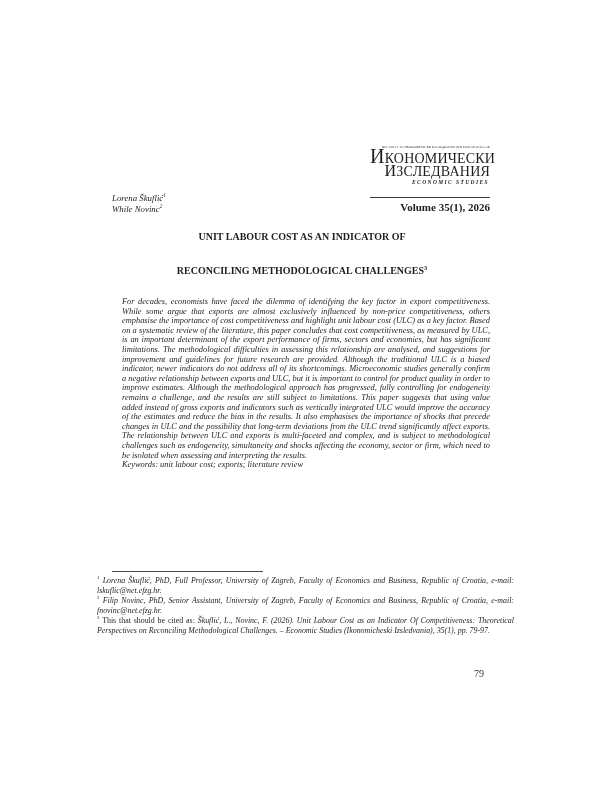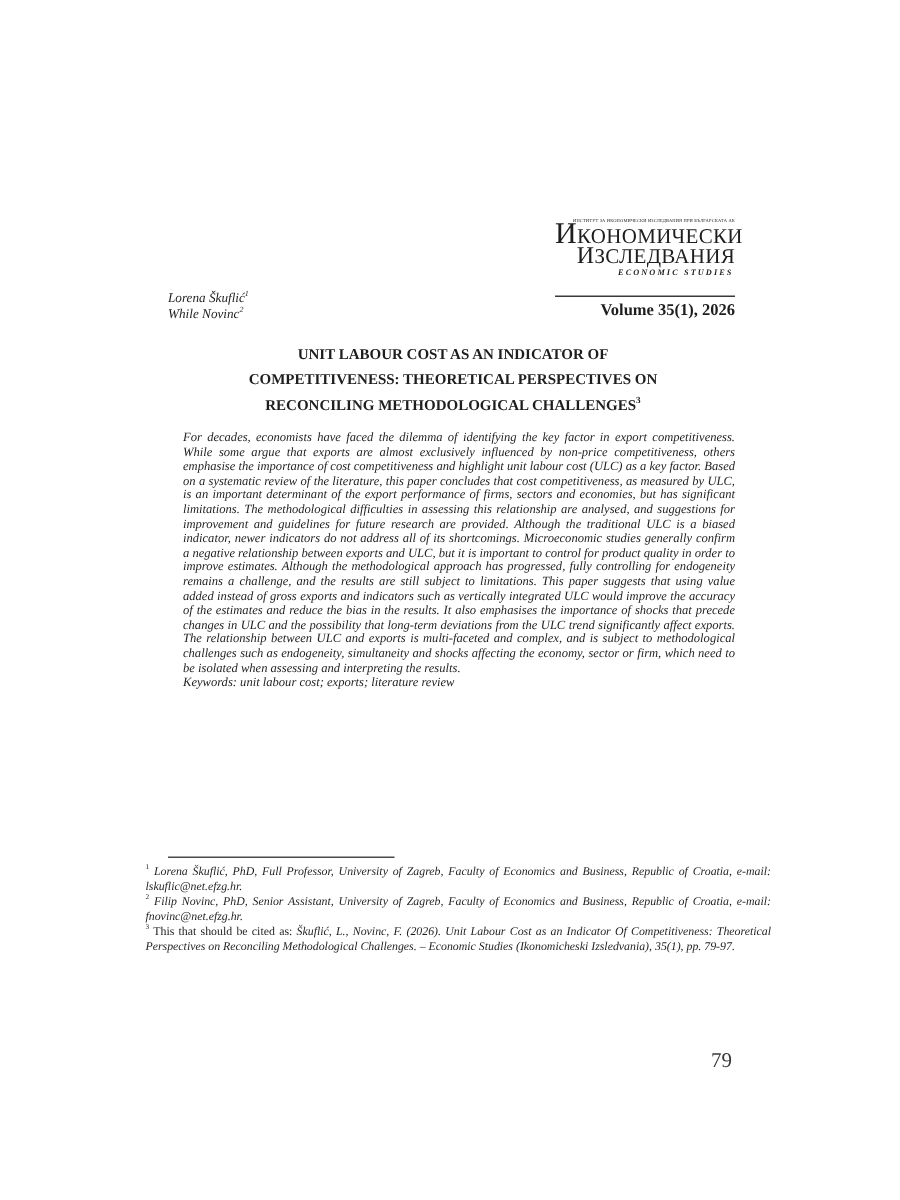--- a/index.html
+++ b/index.html
@@ -31,33 +31,33 @@
   .authors{position:absolute;top:193px;left:112px;font-style:italic;font-size:8.8px;line-height:10.8px;}
   .authors sup{font-size:60%;line-height:0;}
   
   .title{
     position:absolute;top:229px;left:92px;width:420px;margin:0;
     text-align:center;font-weight:bold;font-size:10px;line-height:16.8px;
   }
   .title sup{font-size:62%;line-height:0;}
   
   .abstract{
-    position:absolute;top:287px;left:122px;width:368px;
+    position:absolute;top:297px;left:122px;width:368px;
     font-style:italic;font-size:8.4px;line-height:9.6px;
   }
   .abstract p{margin:0;text-align:justify;}
   .kw-line,.jel-line{text-align:left;}
   
   .fn-rule{position:absolute;top:571px;left:112px;width:151px;height:1px;background:#4a4a4a;}
   .footnotes{position:absolute;top:576px;left:97px;width:417px;font-size:7.9px;line-height:9.9px;}
   .fn{margin:0;text-align:justify;}
   .fn sup{font-size:62%;line-height:0;}
   .fn .it{font-style:italic;}
   
-  .page-number{position:absolute;top:700px;left:474px;font-size:14px;color:#3a3a3a;}
+  .page-number{position:absolute;top:668px;left:474px;font-size:10px;color:#3a3a3a;}
 </style>
 </head>
 <body>
 
 <div class="page">
 
   <div class="logo-block">
     <div class="logo-institute">ИНСТИТУТ ЗА ИКОНОМИЧЕСКИ ИЗСЛЕДВАНИЯ ПРИ БЪЛГАРСКАТА АКАДЕМИЯ НА НАУКИТЕ</div>
     <div class="logo-line1"><span class="logo-initial-1">И</span><span>КОНОМИЧЕСКИ</span></div>
     <div class="logo-line2"><span class="logo-initial-2">И</span><span>ЗСЛЕДВАНИЯ</span></div>
@@ -67,21 +67,21 @@
   <div class="volume-rule"></div>
   <div class="volume-line">Volume 35(1), 2026</div>
 
   <div class="authors">
     <div class="author"><span>Lorena Škuflić</span><sup>1</sup></div>
     <div class="author"><span>While Novinc</span><sup>2</sup></div>
   </div>
 
   <h1 class="title">
     <span>UNIT LABOUR COST AS AN INDICATOR OF</span><br>
-    <span>COMPETITIVENESS: THEORETICAL PERSPECTIVES ON</span><br>
+    <br>
     <span>RECONCILING METHODOLOGICAL CHALLENGES</span><sup>3</sup>
   </h1>
 
   <div class="abstract">
     <p>For decades, economists have faced the dilemma of identifying the key factor in export competitiveness. While some argue that exports are almost exclusively influenced by non-price competitiveness, others emphasise the importance of cost competitiveness and highlight unit labour cost (ULC) as a key factor. Based on a systematic review of the literature, this paper concludes that cost competitiveness, as measured by ULC, is an important determinant of the export performance of firms, sectors and economies, but has significant limitations. The methodological difficulties in assessing this relationship are analysed, and suggestions for improvement and guidelines for future research are provided. Although the traditional ULC is a biased indicator, newer indicators do not address all of its shortcomings. Microeconomic studies generally confirm a negative relationship between exports and ULC, but it is important to control for product quality in order to improve estimates. Although the methodological approach has progressed, fully controlling for endogeneity remains a challenge, and the results are still subject to limitations. This paper suggests that using value added instead of gross exports and indicators such as vertically integrated ULC would improve the accuracy of the estimates and reduce the bias in the results. It also emphasises the importance of shocks that precede changes in ULC and the possibility that long-term deviations from the ULC trend significantly affect exports. The relationship between ULC and exports is multi-faceted and complex, and is subject to methodological challenges such as endogeneity, simultaneity and shocks affecting the economy, sector or firm, which need to be isolated when assessing and interpreting the results.</p>
     <div class="kw-line">Keywords: unit labour cost; exports; literature review</div>
   </div>
 
   <div class="fn-rule"></div>
   <div class="footnotes">

